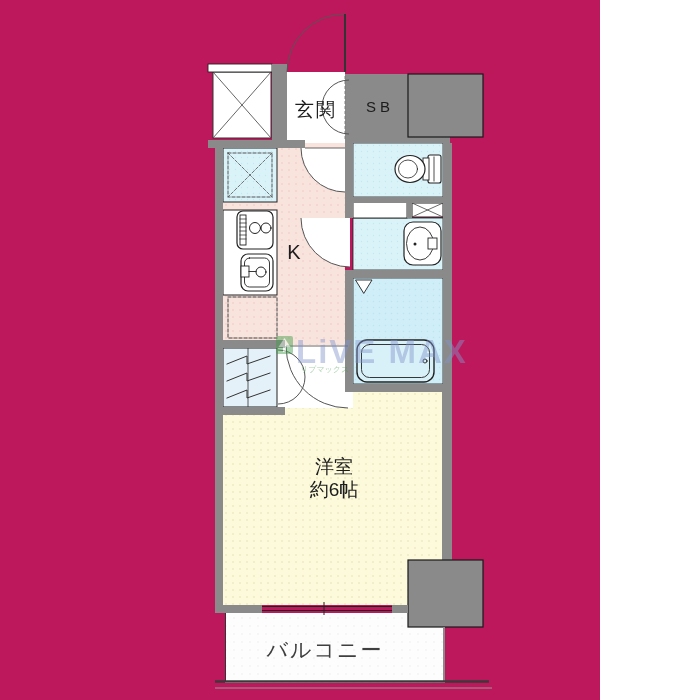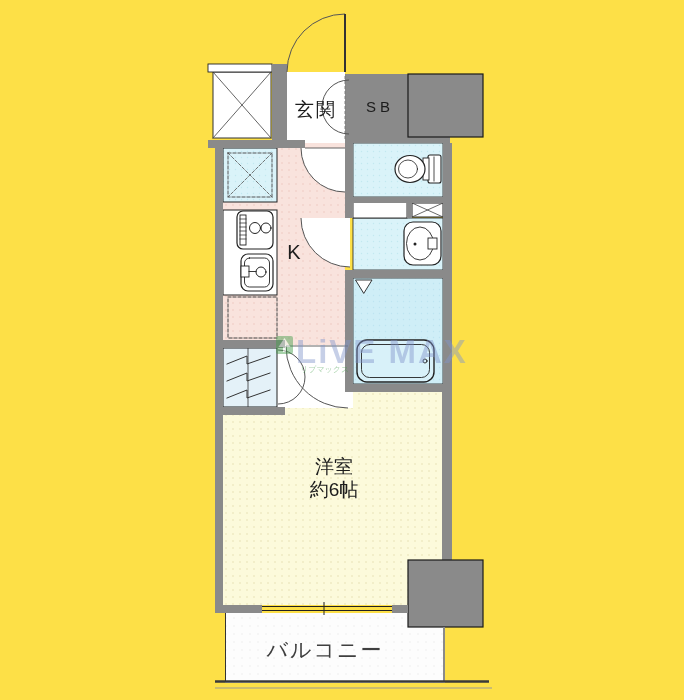--- a/index.html
+++ b/index.html
@@ -1,16 +1,16 @@
 <!DOCTYPE html>
 <html><head>
 <meta charset="utf-8">
 <style>
   html,body{margin:0;padding:0;background:#ffffff;}
-  .stage{position:relative;width:684px;height:700px;background:#fde047;overflow:hidden;
+  .stage{position:relative;width:600px;height:700px;background:#be185d;overflow:hidden;
          font-family:"Liberation Sans","DejaVu Sans",sans-serif;}
   svg{position:absolute;left:0;top:0;}
   text{font-family:"Liberation Sans","DejaVu Sans",sans-serif;fill:#1c1c1c;}
   .lbl-room{font-size:19px;}
   .lbl-k{font-size:20px;}
   .lbl-sb{font-size:15px;letter-spacing:4px;}
   .lbl-genkan{font-size:19px;letter-spacing:2px;}
   .lbl-balcony{font-size:21px;fill:#3f3f3f;letter-spacing:2px;}
   .wm-brand{font-size:33px;font-weight:bold;fill:#8296cc;letter-spacing:2px;}
   .wm-sub{font-size:8px;fill:#3f9c46;}

